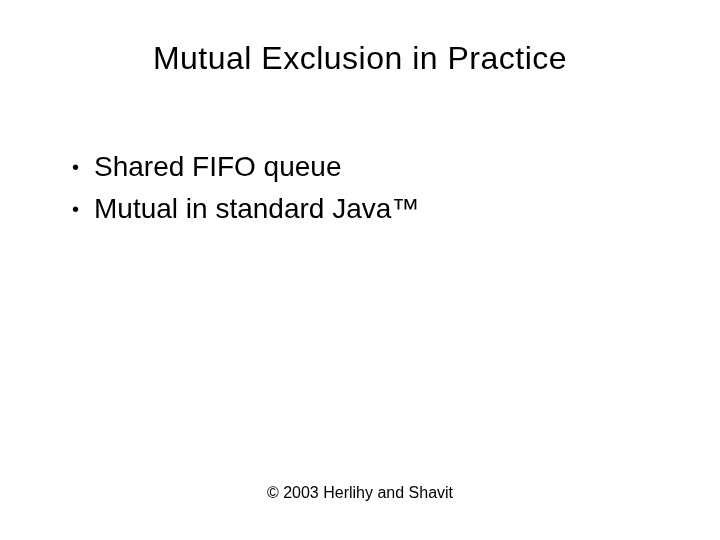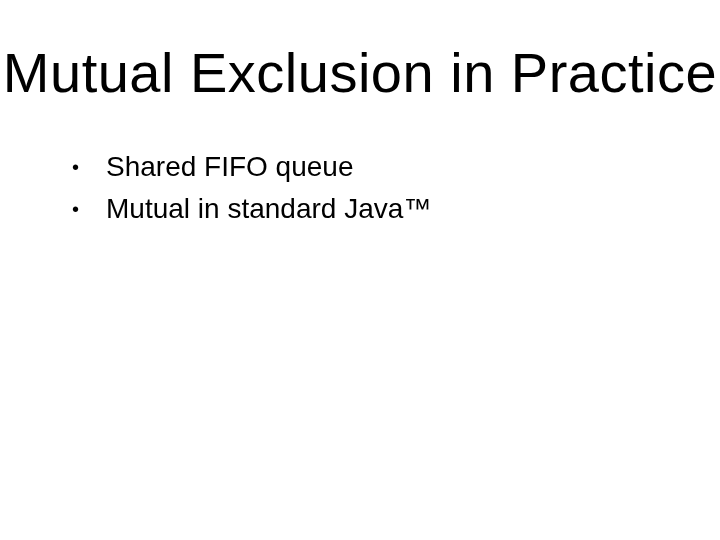--- a/index.html
+++ b/index.html
@@ -17,21 +17,21 @@
     height: 540px;
     position: relative;
     box-sizing: border-box;
   }
   .title {
     position: absolute;
     top: 40px;
     left: 0;
     width: 720px;
     text-align: center;
-    font-size: 56px;
+    font-size: 32px;
     font-weight: 400;
     letter-spacing: 0.5px;
   }
   .bullets {
     position: absolute;
     top: 148px;
     left: 72px;
     right: 60px;
     font-size: 28px;
     line-height: 1.35;
@@ -44,21 +44,20 @@
   .dot {
     width: 22px;
     flex: 0 0 22px;
     text-align: left;
     font-size: 20px;
     position: relative;
     top: -2px;
   }
   .bullet-text {
     flex: 1;
-    margin-left: 12px;
   }
   .footer {
     position: absolute;
     bottom: 38px;
     left: 0;
     width: 720px;
     text-align: center;
     font-size: 16px;
   }
 </style>
@@ -72,13 +71,14 @@
     <div class="bullet">
       <span class="dot">•</span>
       <span class="bullet-text">Shared FIFO queue</span>
     </div>
     <div class="bullet">
       <span class="dot">•</span>
       <span class="bullet-text">Mutual in standard Java™</span>
     </div>
   </div>
 
+  <div class="footer">© 2003 Herlihy and Shavit</div>
 </div>
 
 </body></html>

